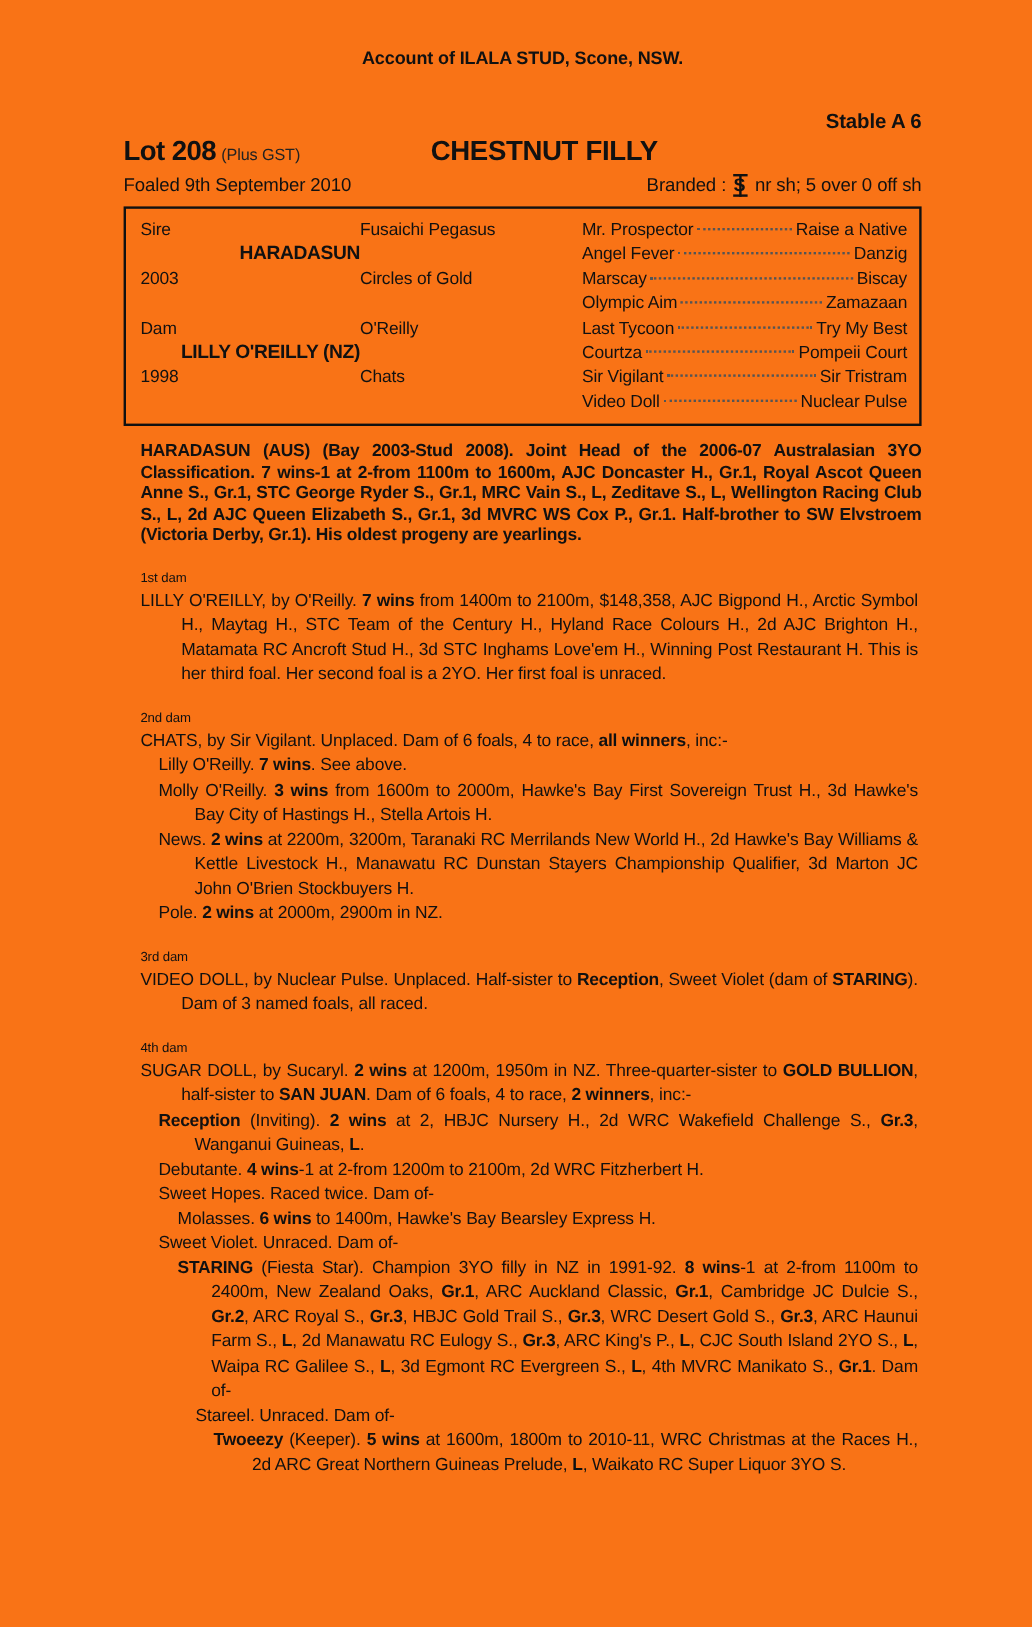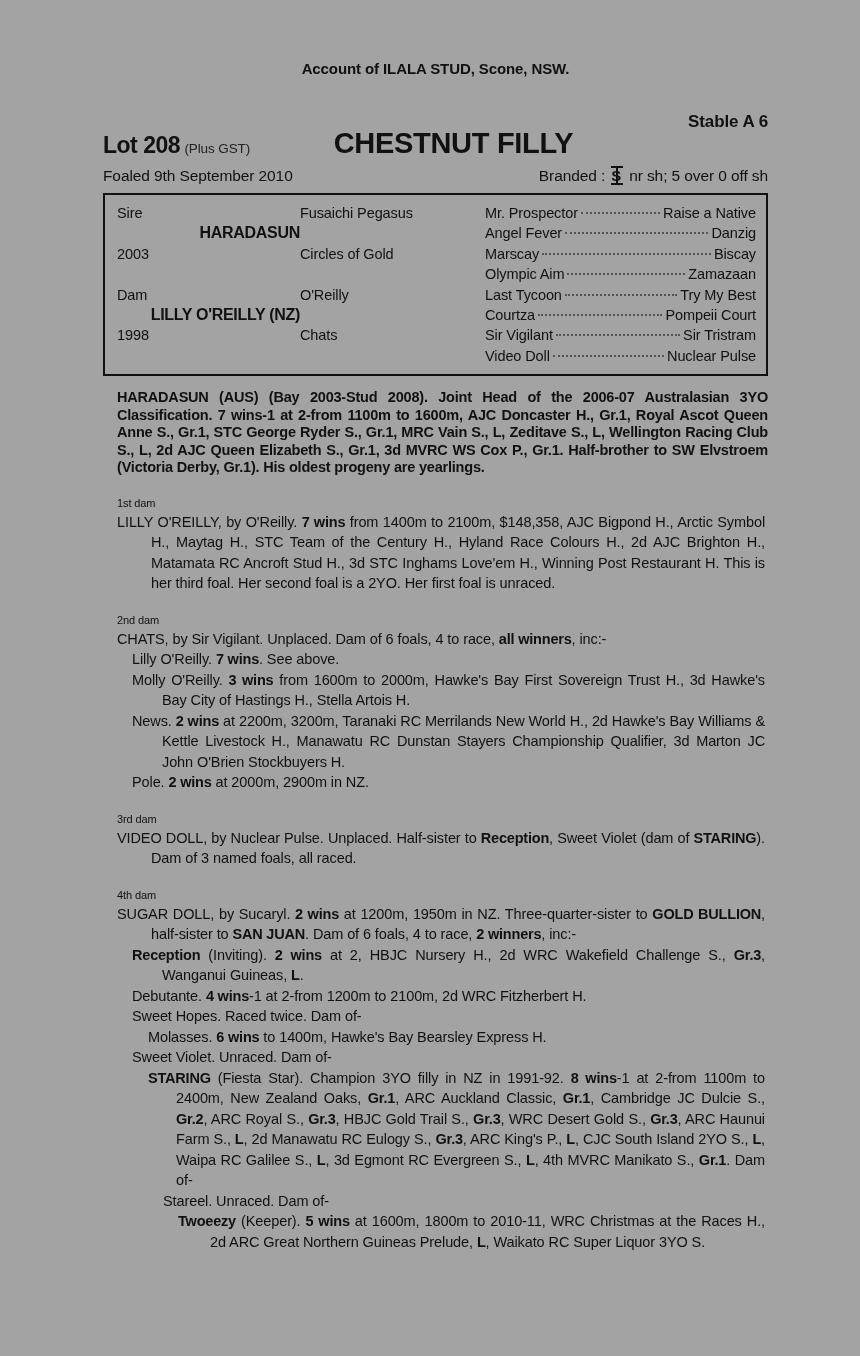--- a/index.html
+++ b/index.html
@@ -1,36 +1,36 @@
 <!DOCTYPE html>
 <html><head>
 <meta charset="utf-8">
 <style>
   html,body{margin:0;padding:0;background:#fff;}
   .page{
     position:relative;
     width:860px;height:1356px;
-    background:#a3a3a3;color:#111;
+    background:#f97316;color:#111;
     font-family:"Liberation Sans","DejaVu Sans",sans-serif;
     overflow:hidden;
     box-sizing:border-box;
-    padding:60px 92px 0 103px;
+    padding:40px 92px 0 103px;
     letter-spacing:-0.1px;
   }
   .content{width:665px;}
   .account{
     text-align:center;font-weight:bold;font-size:15px;margin-bottom:7px;
   }
   .lot-row{
     display:grid;grid-template-columns:1fr auto 1fr;align-items:baseline;margin-bottom:6px;
   }
   .lot-left{white-space:nowrap;margin-top:48px;}
   .lot-num{font-weight:bold;font-size:23px;letter-spacing:-0.5px;}
   .gst{font-size:13.5px;color:#222;}
-  .horse-name{font-weight:bold;font-size:29px;letter-spacing:-0.3px;text-align:left;margin-left:36px;}
+  .horse-name{font-weight:bold;font-size:23px;letter-spacing:-0.3px;text-align:left;margin-left:36px;}
   .stable{font-weight:bold;font-size:17px;text-align:right;align-self:center;}
   .foaled-row{
     display:flex;justify-content:space-between;align-items:center;
     font-size:15.5px;margin-bottom:8px;
   }
   .branded{display:inline-flex;align-items:center;gap:5px;}
   
   .brand{
     position:relative;display:inline-block;width:14px;height:19px;
     font-weight:bold;

